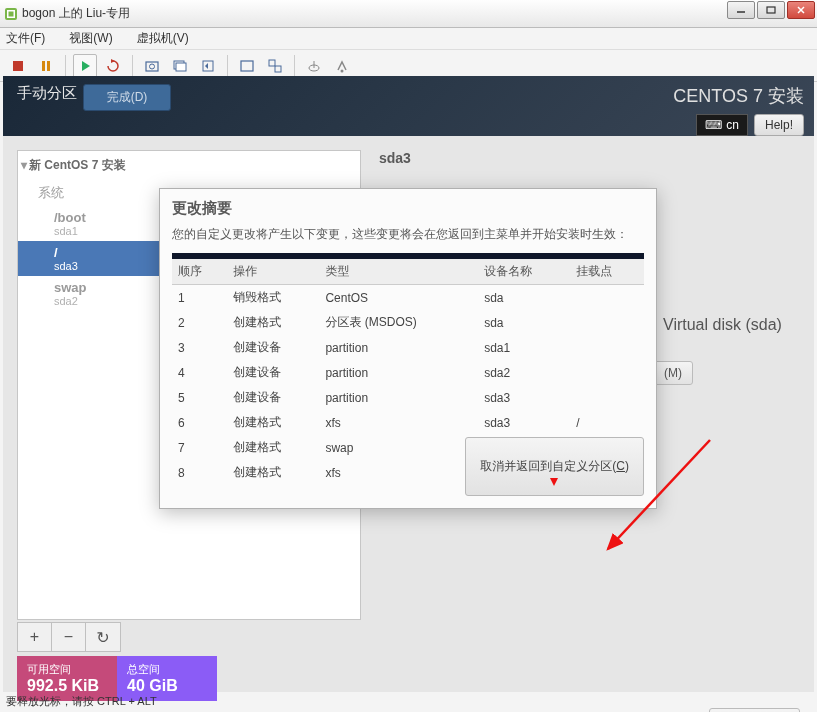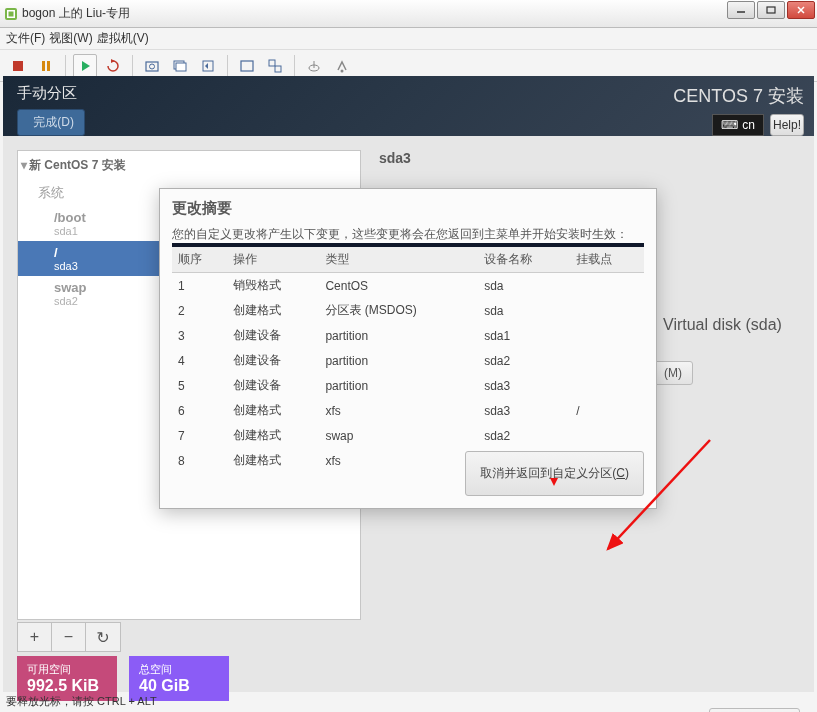--- a/index.html
+++ b/index.html
@@ -4,73 +4,73 @@
 <style>
 *{margin:0;padding:0;box-sizing:border-box;font-family:Arial,"Microsoft YaHei",sans-serif;font-size:12px}
 body{background:#f4f4f4;width:817px;height:712px;position:relative;overflow:hidden}
 
 .win-titlebar{height:28px;background:linear-gradient(#fefefe,#e8e8e8);border-bottom:1px solid #bbb;display:flex;align-items:center;padding:0 4px;position:relative}
 .win-icon{width:14px;height:14px;margin-right:4px}
 .win-title{font-size:12px;color:#333}
 .win-buttons{position:absolute;right:2px;top:1px;display:flex;gap:2px}
 .win-btn{width:28px;height:18px;border:1px solid #8a8a8a;background:linear-gradient(#f4f4f4,#d8d8d8);display:flex;align-items:center;justify-content:center;border-radius:2px;font-size:10px}
 .win-btn.close{background:linear-gradient(#e9847a,#d14a3e);color:#fff;border-color:#a03028}
-.menubar{height:22px;background:#f4f4f4;display:flex;align-items:center;padding:0 6px;gap:4px;border-bottom:1px solid #ddd}
+.menubar{height:22px;background:#f4f4f4;display:flex;align-items:center;padding:0 6px;gap:24px;border-bottom:1px solid #ddd}
 .menubar span{color:#333;cursor:default}
 .toolbar{height:32px;background:#f4f4f4;display:flex;align-items:center;padding:0 6px;gap:4px;border-bottom:1px solid #ccc}
 .tb-sep{width:1px;height:22px;background:#ccc;margin:0 3px}
 .tb-btn{width:24px;height:24px;display:flex;align-items:center;justify-content:center;border-radius:2px}
 
 .installer{position:absolute;left:3px;top:76px;width:811px;height:616px;background:#e6e6e6}
 .installer-header{height:60px;background:linear-gradient(135deg,#1a2838 0%,#2a3848 50%,#3a4656 100%);display:flex;align-items:flex-start;padding:8px 14px;color:#fff;position:relative}
-.hdr-left{display:flex;flex-direction:column;gap:6px}
+.hdr-left{display:flex;flex-direction:row;gap:6px}
 .hdr-title{font-size:15px;color:#e8e8e8}
-.done-btn{background:#3e6a99;border:1px solid #2a4a6e;color:#cfdbe8;padding:4px 10px;border-radius:3px;width:68px;text-align:right}
+.done-btn{background:#3e6a99;border:1px solid #2a4a6e;color:#cfdbe8;padding:4px 10px;border-radius:3px;width:88px;text-align:center}
 .hdr-right{position:absolute;right:10px;top:8px;display:flex;flex-direction:column;align-items:flex-end;gap:6px}
 .hdr-prod{font-size:18px;color:#e0e0e0}
 .hdr-lang-row{display:flex;gap:6px;align-items:center}
 .lang-ind{background:#1a1a1a;color:#fff;padding:3px 8px;border:1px solid #555;display:flex;align-items:center;gap:4px;font-size:11px}
-.help-btn{background:linear-gradient(#f4f4f4,#dedede);border:1px solid #aaa;padding:3px 2px;border-radius:3px;color:#333}
+.help-btn{background:linear-gradient(#f4f4f4,#dedede);border:1px solid #aaa;padding:3px 10px;border-radius:3px;color:#333}
 
 .installer-body{position:relative;height:556px}
 .sidebar{position:absolute;left:14px;top:14px;width:344px;height:470px;border:1px solid #c6c6c6;background:#fff}
 .sb-hdr{padding:6px 3px;font-weight:bold;color:#6a6a6a;font-size:13px}
 .sb-hdr .tri{color:#999;margin-right:2px}
 .sb-group{padding:4px 20px;color:#a0a0a0;font-size:13px}
 .sb-item{padding:4px 20px 4px 36px}
 .sb-item .mount{font-weight:bold;color:#9a9a9a;font-size:13px}
 .sb-item .dev{font-size:11px;color:#b0b0b0}
 .sb-item.selected{background:#4a78b6;color:#fff}
 .sb-item.selected .mount,.sb-item.selected .dev{color:#fff}
 .sb-toolbar{position:absolute;left:14px;top:486px;display:flex;gap:0;border:1px solid #c0c0c0;background:#f0f0f0}
 .sb-tbtn{width:34px;height:28px;border-right:1px solid #c0c0c0;display:flex;align-items:center;justify-content:center;font-size:16px;color:#555}
 .sb-tbtn:last-child{border-right:none}
 .detail-pane{position:absolute;left:376px;top:14px}
 .detail-title{font-weight:bold;color:#5a5a5a;font-size:14px}
 .vdisk-label{position:absolute;left:660px;top:180px;color:#555;font-size:16px}
 .mod-btn{position:absolute;left:650px;top:225px;border:1px solid #bbb;background:linear-gradient(#f4f4f4,#e2e2e2);padding:4px 10px;border-radius:3px;color:#555}
 
-.bottom-bar{position:absolute;left:14px;top:520px;display:flex;gap:12px}
+.bottom-bar{position:absolute;left:14px;top:520px;display:flex;gap:0}
 .space-tile{padding:6px 10px;color:#fff;min-width:100px}
 .space-tile.avail{background:#c54a7a}
 .space-tile.total{background:#8b5cf6}
 .space-tile .lbl{font-size:11px}
 .space-tile .val{font-size:16px;font-weight:bold}
 .reset-btn{position:absolute;right:14px;top:572px;border:1px solid #bbb;background:linear-gradient(#f4f4f4,#e2e2e2);padding:5px 12px;border-radius:3px;color:#555}
 .status-line{position:absolute;left:6px;top:694px;font-size:11px;color:#333}
 .modal{position:absolute;left:159px;top:188px;width:498px;height:321px;background:#fbfbfb;border:1px solid #b0b0b0;box-shadow:0 4px 18px rgba(0,0,0,.25);padding:10px 12px}
 .modal-title{font-size:15px;font-weight:bold;color:#585858;margin-bottom:8px}
-.modal-desc{color:#555;font-size:12px}
+.modal-desc{color:#555;margin-bottom:10px;font-size:12px}
 .modal-table{width:100%;border-collapse:collapse}
-.modal-table th{background:#eee;border-top:4px solid #0f172a;border-bottom:1px solid #ccc;padding:4px 6px;text-align:left;color:#555;font-weight:normal;font-size:12px}
+.modal-table th{background:#eee;border-top:6px solid #0f172a;border-bottom:1px solid #ccc;padding:4px 6px;text-align:left;color:#555;font-weight:normal;font-size:12px}
 .modal-table td{padding:4px 6px;color:#444;font-size:12px}
 .op-destroy{color:#c0392b}
 .op-create{color:#2e8a3a}
 .modal-btns{position:absolute;right:12px;bottom:12px;display:flex;gap:10px}
-.m-btn{border:1px solid #b8b8b8;background:linear-gradient(#f4f4f4,#e2e2e2);padding:13px 14px;border-radius:3px;color:#444;font-size:12px}
+.m-btn{border:1px solid #b8b8b8;background:linear-gradient(#f4f4f4,#e2e2e2);padding:20px 14px;border-radius:3px;color:#444;font-size:12px}
 .m-btn .u{text-decoration:underline}
 
 .arrow-svg{position:absolute;left:0;top:0;pointer-events:none}
 </style>
 </head>
 <body>
 
 <div class="win-titlebar">
   <span class="win-icon">
     <svg viewBox="0 0 14 14">

